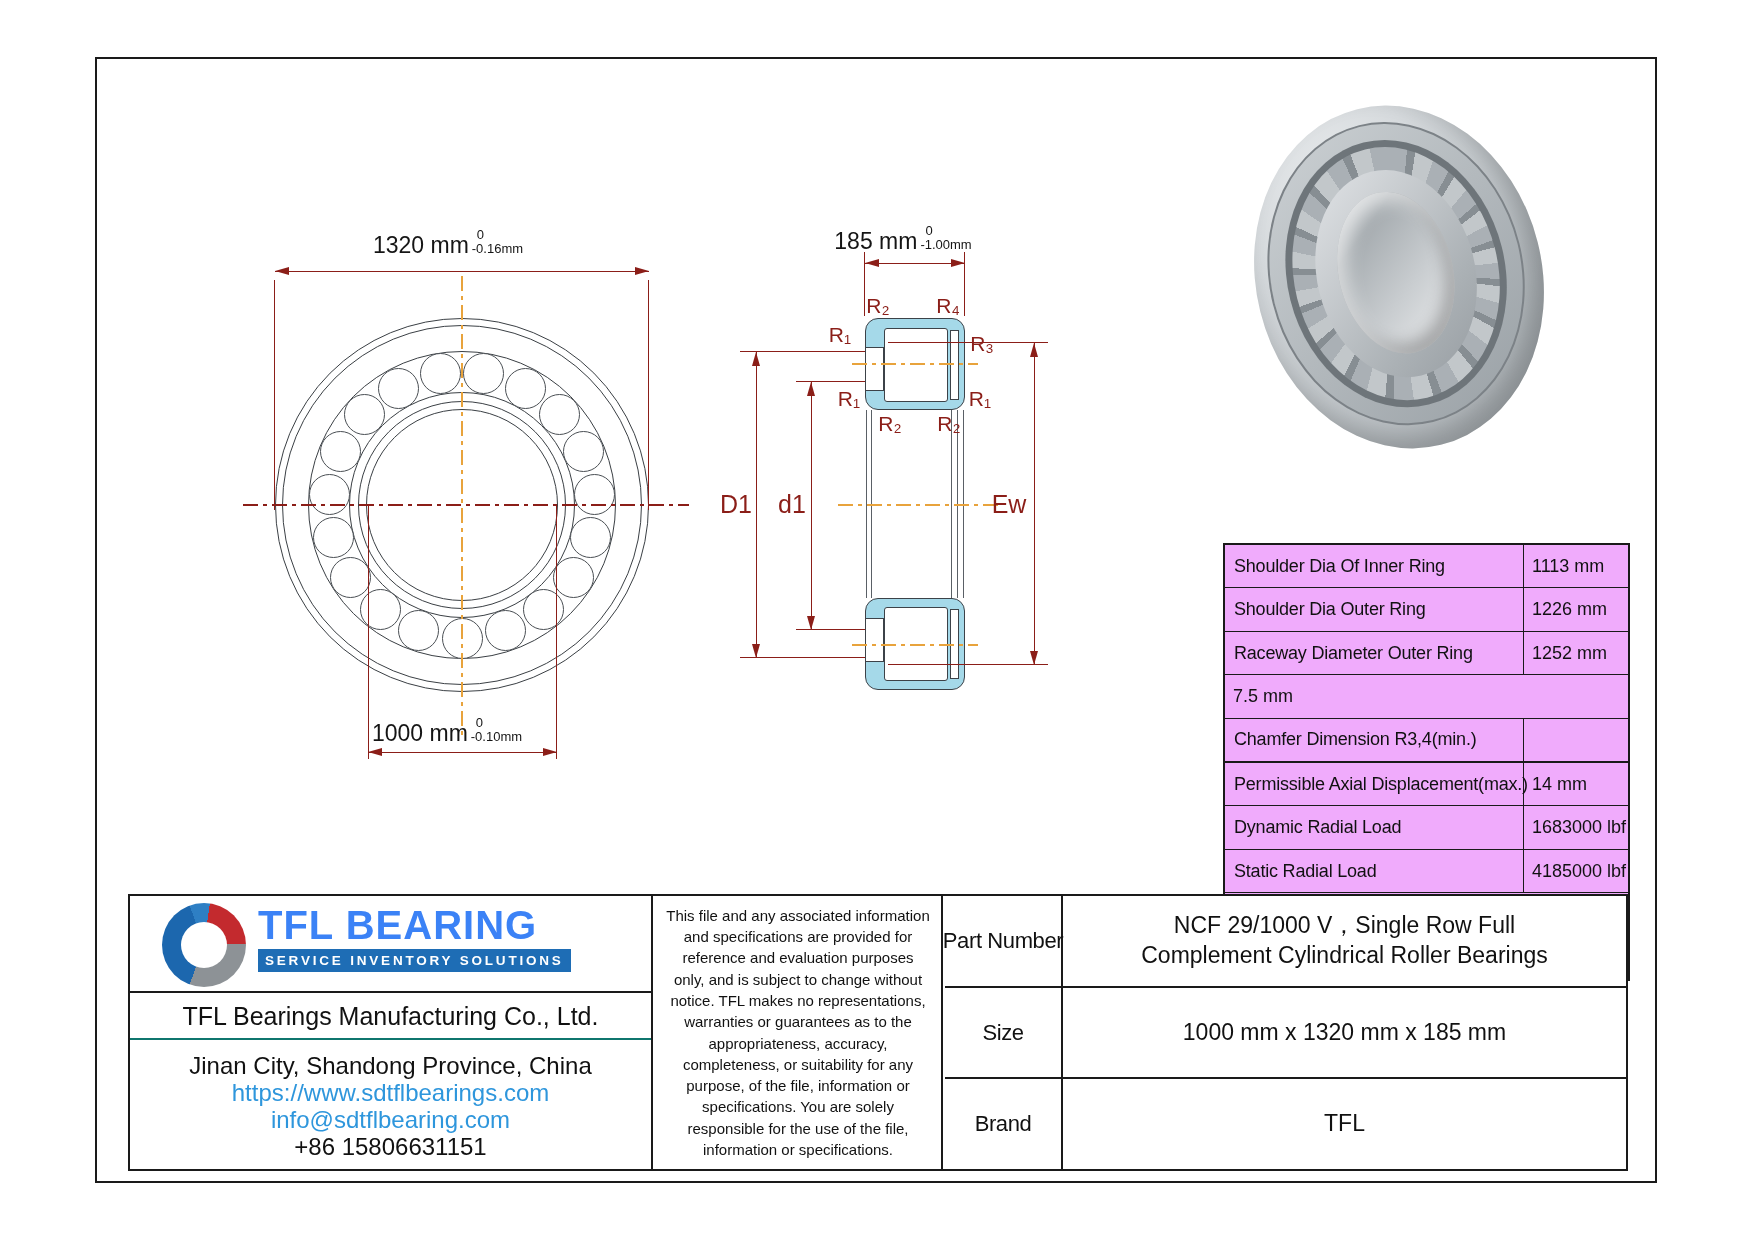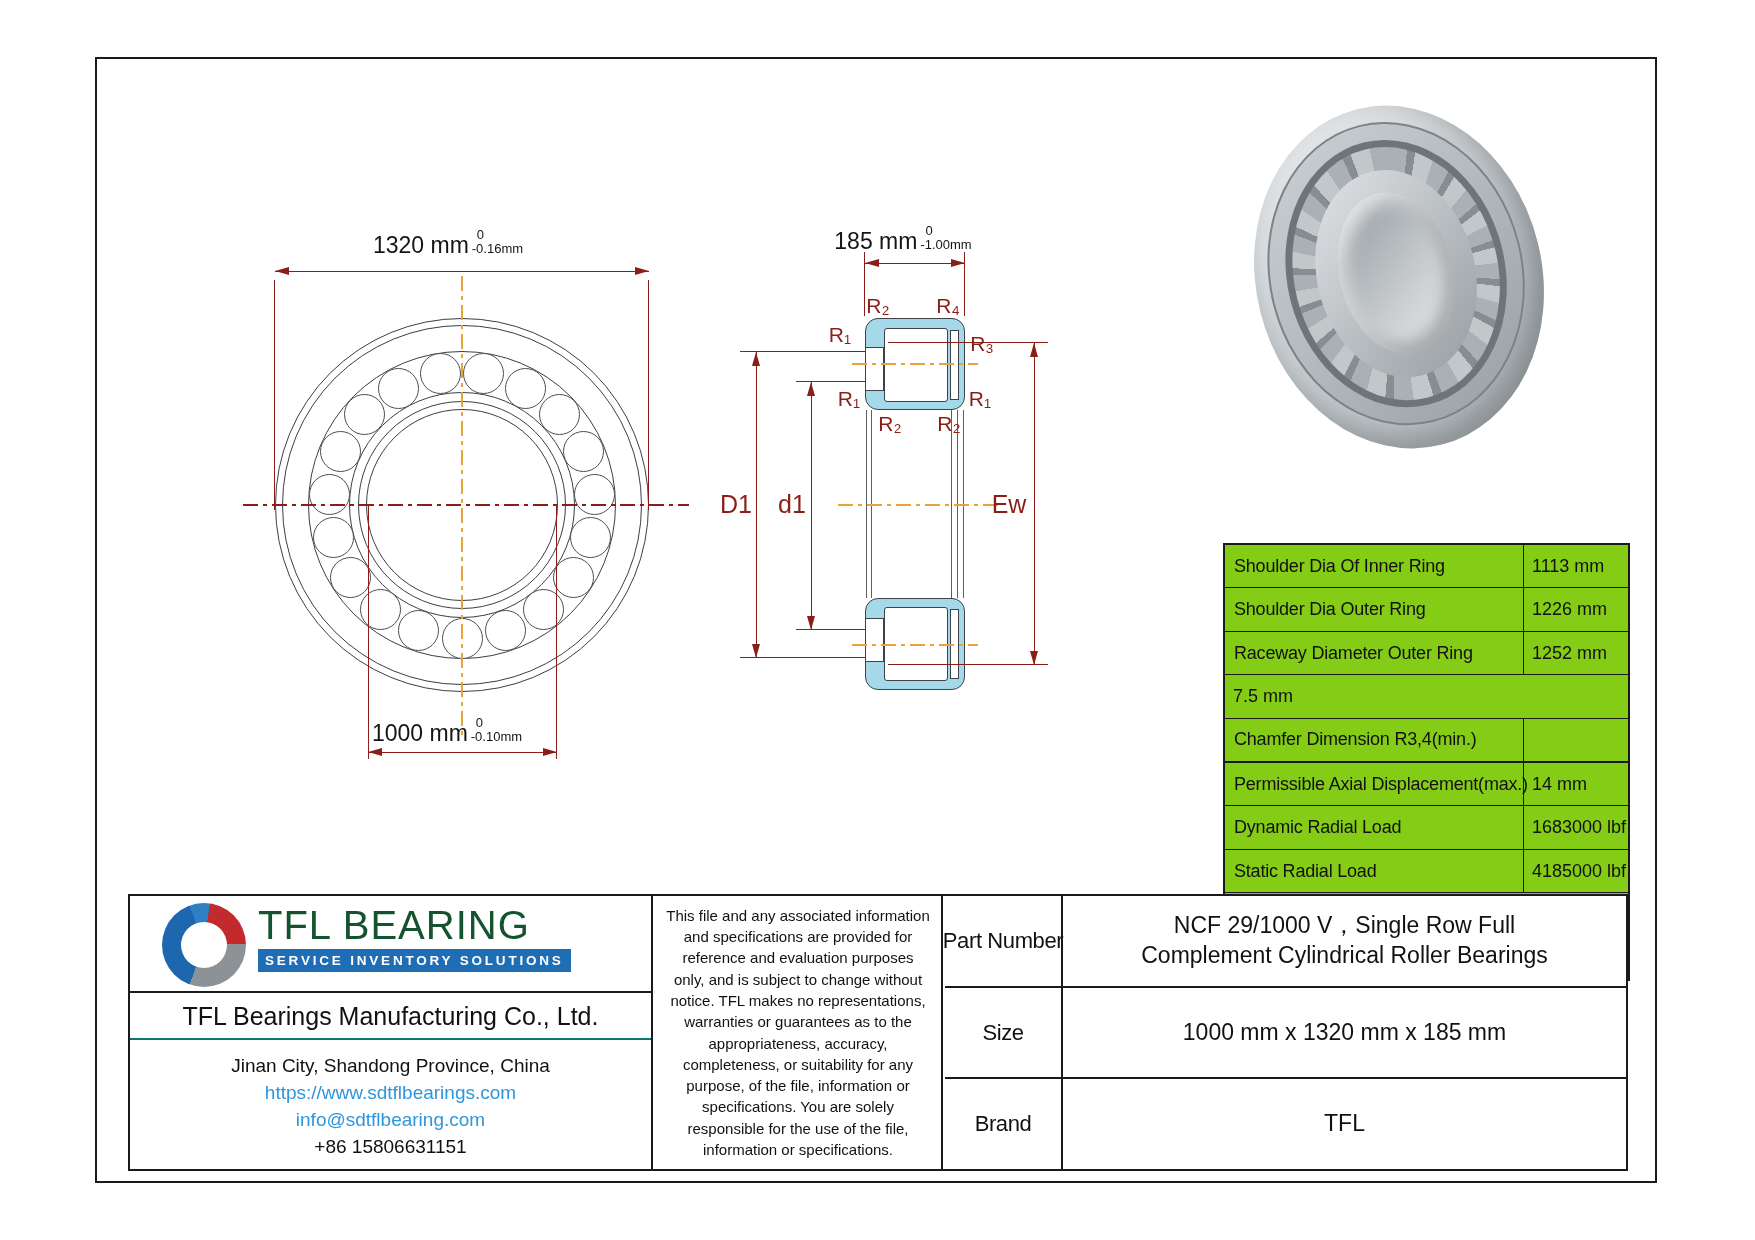--- a/index.html
+++ b/index.html
@@ -40,39 +40,39 @@
   #b3d{position:absolute;left:1256px;top:104px;width:286px;height:346px;transform:rotate(-14deg)}
   #b3d div{position:absolute;border-radius:50%}
   .b3d-body{inset:0;background:radial-gradient(ellipse at 38% 30%,#f3f5f6 0%,#d5d9dc 38%,#afb5b9 72%,#8e959a 100%);box-shadow:inset -10px -16px 24px rgba(0,0,0,.18)}
   .b3d-face{inset:16px 18px 24px 14px;background:linear-gradient(145deg,#ccd1d4,#99a0a5);border:2px solid #7c8287}
   .b3d-ret{inset:34px 36px 42px 32px;background:#6e757a}
   .b3d-rollers{inset:41px 43px 49px 39px;background:repeating-conic-gradient(from 10deg,#aab0b5 0deg 9deg,#878e93 9deg 13deg,#c2c7ca 13deg 22deg)}
   .b3d-inner{inset:64px 66px 72px 62px;background:linear-gradient(140deg,#dadde0 10%,#abb1b5 70%,#969ca1)}
   .b3d-bore{inset:86px 88px 96px 84px;background:linear-gradient(320deg,#f0f1f2 0%,#c9cdd0 40%,#a6acb0 75%,#b9bec2 100%);box-shadow:inset 6px 10px 18px rgba(255,255,255,.65),inset -6px -10px 16px rgba(0,0,0,.28)}
 
   
-  #spec{position:absolute;left:1223px;top:543px;width:407px;height:438px;border:2px solid #1a1a1a;display:flex;flex-direction:column;background:#84cc16}
+  #spec{position:absolute;left:1223px;top:543px;width:407px;height:438px;border:2px solid #1a1a1a;display:flex;flex-direction:column;background:#f0abfc}
   .spec-row{flex:1;display:flex;border-bottom:1.2px solid #1a1a1a;align-items:stretch}
   .spec-row:last-child{border-bottom:none}
   .spec-row.thick{border-bottom:2px solid #1a1a1a}
   .spec-label{width:299px;border-right:1.2px solid #1a1a1a;display:flex;align-items:center;padding-left:9px;font-size:18px;white-space:nowrap;letter-spacing:-.2px}
   .spec-value{flex:1;display:flex;align-items:center;padding-left:8px;font-size:18px;white-space:nowrap}
 
   
   #footer{position:absolute;left:128px;top:894px;width:1500px;height:277px;border:2px solid #1a1a1a;background:#fff}
   .f-left{position:absolute;left:0;top:0;width:523px;height:273px;border-right:2px solid #1a1a1a}
   .f-logo-row{position:absolute;left:0;top:0;width:100%;height:97px;border-bottom:2px solid #1a1a1a}
   .logo-mark{position:absolute;left:32px;top:7px;width:84px;height:84px;border-radius:50%;
      background:conic-gradient(from 140deg,#8d9296 0 60deg,#1c67ae 60deg 200deg,#2e7fc4 200deg 228deg,#c32a2e 228deg 308deg,#8d9296 308deg 360deg)}
   .logo-mark::after{content:"";position:absolute;inset:19px;border-radius:50%;background:#fff}
   .logo-text{position:absolute;left:128px;top:8px;width:386px}
-  .logo-title{color:#14532d;font-weight:normal;font-size:40px;letter-spacing:1px;line-height:1.05;white-space:nowrap}
+  .logo-title{color:#3b82f6;font-weight:bold;font-size:40px;letter-spacing:1px;line-height:1.05;white-space:nowrap}
   .logo-banner{margin-top:3px;background:#1e6db5;color:#fff;font-size:13.5px;letter-spacing:2.8px;padding:4px 7px;width:fit-content;white-space:nowrap;font-weight:bold}
   .f-name-row{position:absolute;left:0;top:99px;width:100%;height:45px;border-bottom:2px solid #0f766e;display:flex;align-items:center;justify-content:center;font-size:25px;white-space:nowrap}
-  .f-contact{position:absolute;left:0;top:146px;width:100%;height:127px;display:flex;flex-direction:column;align-items:center;justify-content:center;font-size:19px;line-height:27px;text-align:center}
+  .f-contact{position:absolute;left:0;top:146px;width:100%;height:127px;display:flex;flex-direction:column;align-items:center;justify-content:center;font-size:24px;line-height:27px;text-align:center}
   .link{color:#2e96dc;text-decoration:none}
   .f-disc{position:absolute;left:525px;top:0;width:288px;height:273px;border-right:2px solid #1a1a1a;display:flex;align-items:center}
   .f-disc-text{padding:26px 11px;font-size:15px;line-height:1.42;text-align:center}
   .f-fields{position:absolute;left:815px;top:0;width:681px;height:273px;display:flex;flex-direction:column}
   .f-row{flex:1;display:flex;border-bottom:2px solid #1a1a1a}
   .f-row:last-child{border-bottom:none}
   .f-flabel{width:118px;border-right:2px solid #1a1a1a;display:flex;align-items:center;justify-content:center;font-size:22px;letter-spacing:-.4px;white-space:nowrap}
   .f-fvalue{flex:1;display:flex;flex-direction:column;align-items:center;justify-content:center;font-size:23px;line-height:1.3;text-align:center}
 </style>
 </head>

